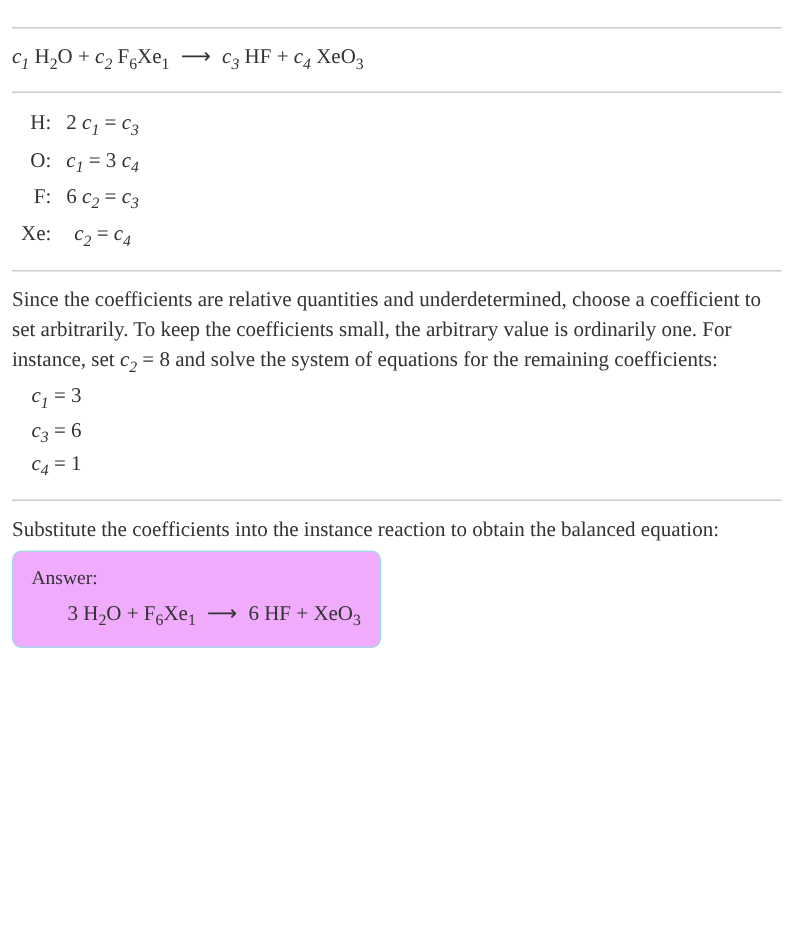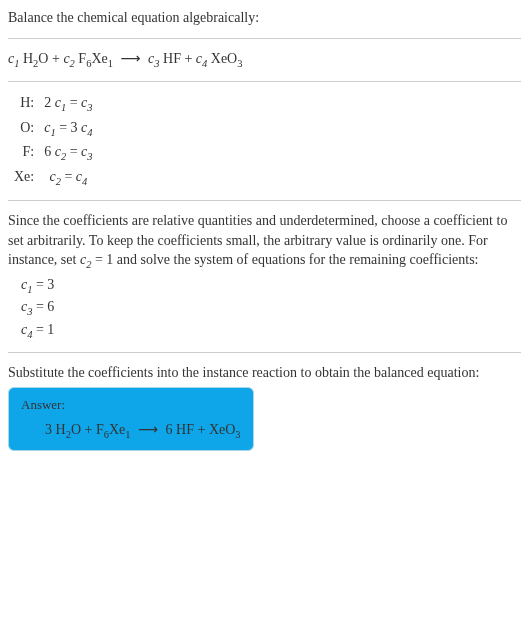--- a/index.html
+++ b/index.html
@@ -38,21 +38,21 @@
       padding-right: 4px;
     }
     .solution-list {
       margin: 2px 13px;
     }
     .solution-list div {
       margin: 0;
     }
     .answer-box {
       border: 1px solid #a8d8e8;
-      background: #0ea5e9;
+      background: #f0abfc;
       border-radius: 6px;
       padding: 8px 12px;
       display: inline-block;
       margin-top: 4px;
     }
     .answer-label {
       font-size: 13px;
       margin-bottom: 6px;
     }
     .answer-eq {
@@ -69,21 +69,20 @@
       font-style: italic;
     }
     .arrow {
       padding: 0 4px;
     }
   </style>
 </head>
 <body>
 
 <div class="section">
-  <div>Balance the chemical equation algebraically:</div>
 </div>
 
 <hr class="divider">
 
 <div class="section">
   <div class="chem">
     <span class="italic"><span>c</span><sub>1</sub></span><span> </span><span><span>H</span><sub>2</sub><span>O</span></span><span> + </span><span class="italic"><span>c</span><sub>2</sub></span><span> </span><span><span>F</span><sub>6</sub><span>Xe</span><sub>1</sub></span>
     <span class="arrow">⟶</span>
     <span class="italic"><span>c</span><sub>3</sub></span><span> </span><span>HF</span><span> + </span><span class="italic"><span>c</span><sub>4</sub></span><span> </span><span><span>XeO</span><sub>3</sub></span>
   </div>
@@ -111,21 +110,21 @@
       <td><span class="italic"><span>c</span><sub>2</sub></span><span> = </span><span class="italic"><span>c</span><sub>4</sub></span></td>
     </tr>
   </tbody>
     </table>
 </div>
 
 <hr class="divider">
 
 <div class="section">
   <div>
-    <span>Since the coefficients are relative quantities and underdetermined, choose a coefficient to set arbitrarily. To keep the coefficients small, the arbitrary value is ordinarily one. For instance, set </span><span class="italic"><span>c</span><sub>2</sub></span><span> = 1 and solve the system of equations for the remaining coefficients:</span>
+    <span>Since the coefficients are relative quantities and underdetermined, choose a coefficient to set arbitrarily. To keep the coefficients small, the arbitrary value is ordinarily one. For instance, set </span><span class="italic"><span>c</span><sub>2</sub></span><span> = 8 and solve the system of equations for the remaining coefficients:</span>
   </div>
   <div class="solution-list">
     <div><span class="italic"><span>c</span><sub>1</sub></span><span> = 3</span></div>
     <div><span class="italic"><span>c</span><sub>3</sub></span><span> = 6</span></div>
     <div><span class="italic"><span>c</span><sub>4</sub></span><span> = 1</span></div>
   </div>
 </div>
 
 <hr class="divider">
 

